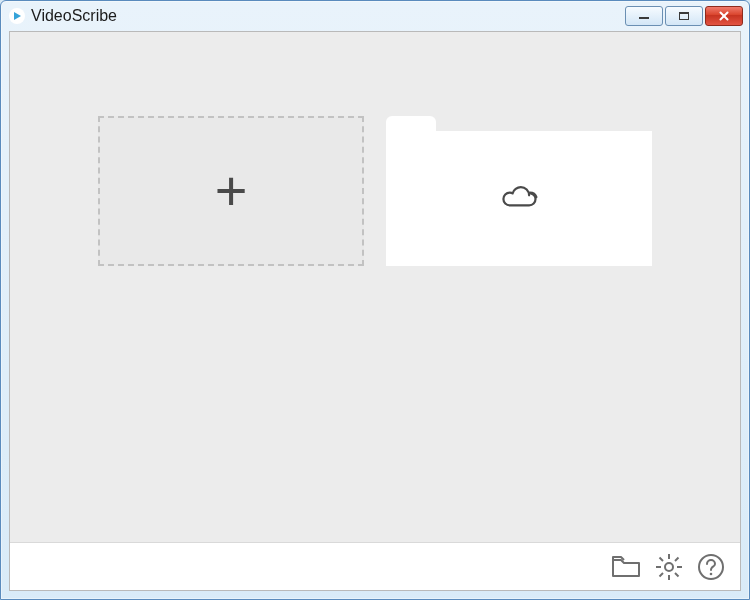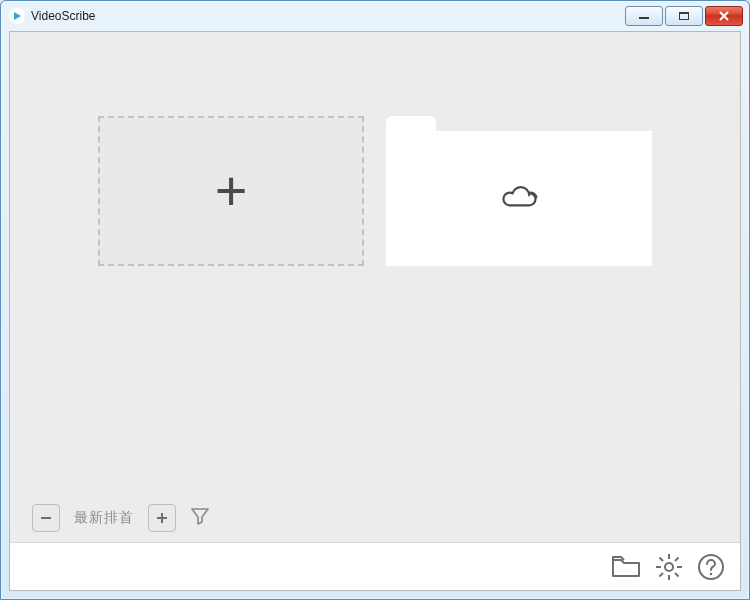--- a/index.html
+++ b/index.html
@@ -25,21 +25,21 @@
   .app-icon {
     width: 16px; height: 16px;
     border-radius: 50%;
     background: #ffffff;
     display: flex; align-items: center; justify-content: center;
     margin-right: 6px;
     flex: 0 0 auto;
   }
   .app-icon svg { width: 10px; height: 10px; display:block; }
   .title-text {
-    font-size: 12px;
+    font-size: 16px;
     color: #1b1b1b;
     flex: 1;
   }
   .win-controls {
     display: flex;
     gap: 2px;
   }
   .win-btn {
     width: 38px; height: 20px;
     border: 1px solid #6a8fb3;
@@ -184,39 +184,20 @@
         <div class="folder-tab"></div>
         <div class="folder-body">
           <svg class="cloud-svg" viewBox="0 0 48 36">
             <path d="M35 14c0-5-4-9-9-9-4 0-8 3-9 7-1-1-2-1-3-1-4 0-7 3-7 7 0 4 3 7 7 7h21c4 0 7-3 7-7 0-3-2-5-5-6" fill="none" stroke="#4a4a4a" stroke-width="2.4" stroke-linecap="round" stroke-linejoin="round"></path>
             <path d="M36 11c3 0 6 2 7 5" fill="none" stroke="#4a4a4a" stroke-width="2.4" stroke-linecap="round"></path>
           </svg>
         </div>
       </div>
     </div>
 
-    <div class="mid-controls">
-      <div class="sq-btn">
-        <svg width="14" height="14" viewBox="0 0 14 14">
-            <rect x="2" y="6" width="10" height="2" fill="#6e6e6e"></rect>
-          </svg>
-      </div>
-      <span class="sort-label">最新排首</span>
-      <div class="sq-btn">
-        <svg width="14" height="14" viewBox="0 0 14 14">
-            <rect x="2" y="6" width="10" height="2" fill="#6e6e6e"></rect>
-            <rect x="6" y="2" width="2" height="10" fill="#6e6e6e"></rect>
-          </svg>
-      </div>
-      <span>
-        <svg class="funnel-svg" viewBox="0 0 20 20">
-          <path d="M2 3h16l-6 8v5l-4 2v-7z" fill="none" stroke="#8a8a8a" stroke-width="1.6" stroke-linejoin="round"></path>
-        </svg>
-      </span>
-    </div>
 
     <div class="bottom-bar">
       <span class="bb-icon">
         <svg width="32" height="28" viewBox="0 0 32 28">
           <path d="M3 7h8l3 3h15v13H3z" fill="none" stroke="#6f6f6f" stroke-width="2" stroke-linejoin="round"></path>
           <path d="M3 7V4h8l3 3" fill="none" stroke="#6f6f6f" stroke-width="2" stroke-linejoin="round"></path>
         </svg>
       </span>
       <span class="bb-icon">
         <svg width="30" height="30" viewBox="0 0 30 30">

